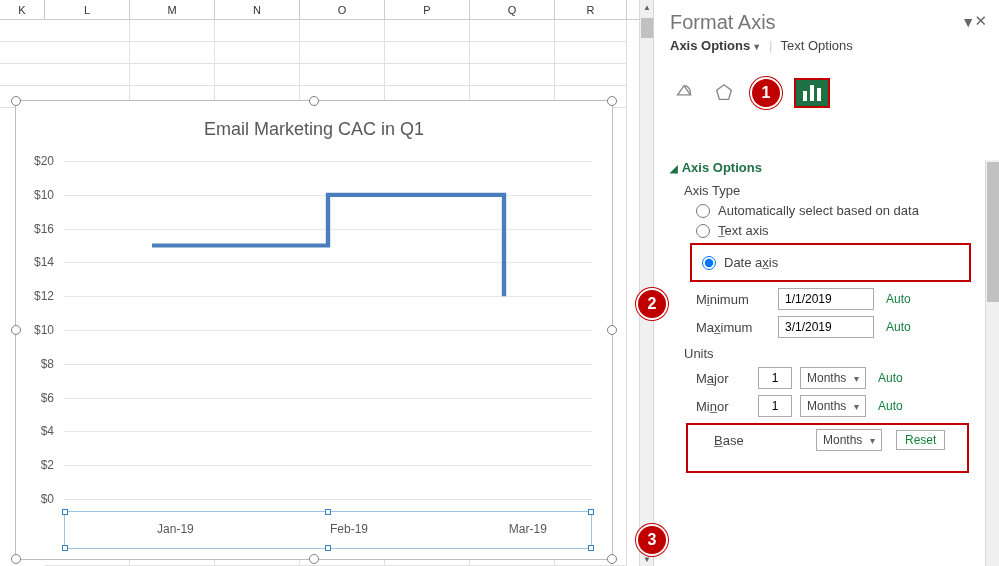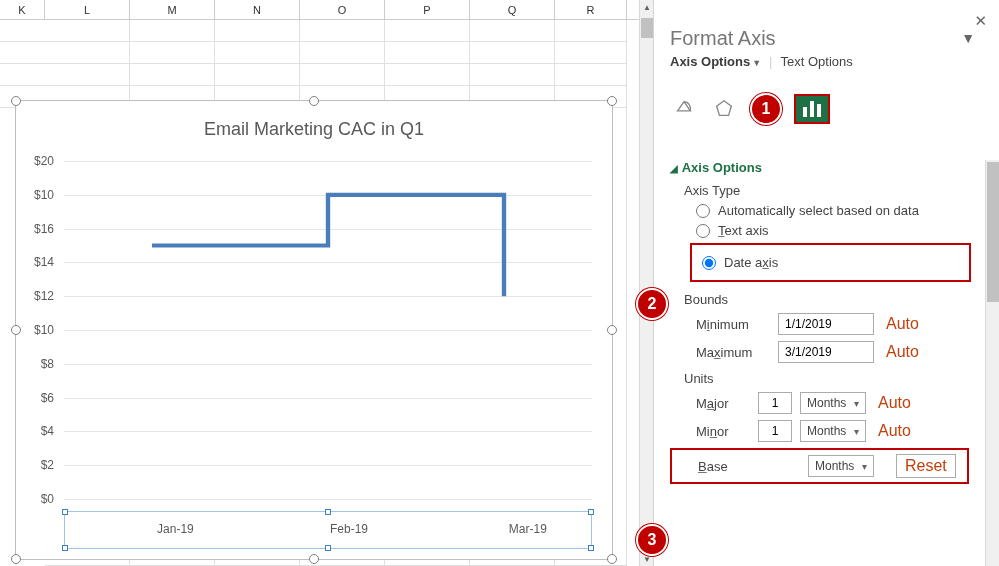--- a/index.html
+++ b/index.html
@@ -39,21 +39,21 @@
   .y-label { position: absolute; right: 6px; font-size: 12px; color: #595959; transform: translateY(-50%); }
   .gridline { position: absolute; left: 0; right: 0; height: 1px; background: #e6e6e6; }
 
   .x-axis-box { position: absolute; left: 48px; right: 20px; bottom: 10px; height: 38px; border: 1px solid #a0c4e4; }
   .x-ah { position:absolute; width:6px; height:6px; border:1px solid #3a80c0; background:#fff; }
   .xa-tl{top:-3px;left:-3px;} .xa-tm{top:-3px;left:calc(50% - 3px);} .xa-tr{top:-3px;right:-3px;}
   .xa-bl{bottom:-3px;left:-3px;} .xa-bm{bottom:-3px;left:calc(50% - 3px);} .xa-br{bottom:-3px;right:-3px;}
   .x-label { position: absolute; top: 10px; font-size: 12px; color: #595959; transform: translateX(-50%); }
 
   .pane { width: 345px; background: #fff; position: relative; border-left: none; }
-  .pane-head { display: flex; align-items: center; padding: 26px 16px 4px 16px; }
+  .pane-head { display: flex; align-items: center; padding: 10px 16px 4px 16px; }
   .pane-title { font-size: 20px; color: #767676; flex: 1; font-weight: 400; }
   .pane-close, .pane-dd { font-size: 14px; color: #666; padding: 4px 8px; cursor: pointer; }
   .close-x { position:absolute; right:12px; top:12px; font-size:15px; color:#666; }
 
   .tabrow { display: flex; gap: 8px; padding: 0 16px 4px 16px; align-items: center; font-size: 13px; }
   .tab-active { font-weight: 700; color: #3b3b3b; }
   .tab-sm-dd { font-size: 9px; color: #666; margin-left: 2px; }
   .tab-inactive { color: #444; }
 
   .iconrow { display: flex; gap: 12px; align-items: center; padding: 20px 16px 14px 16px; }
@@ -74,24 +74,24 @@
   .radio-row input[type=radio]{ width:14px; height:14px; }
   .redframe { border: 2px solid #c00000; padding: 5px 4px; margin-left: 20px; margin-right: -2px; }
 
   .bounds-row, .units-row { display:flex; align-items:center; margin:6px 0 6px 26px; gap:8px; }
   .bounds-row .lbl, .units-row .lbl { width: 74px; color:#444; }
   .units-row .lbl { width: 54px; }
   .txtbox { border:1px solid #ababab; height:22px; padding:0 6px; font-size:12px; width:96px; background:#fff;}
   .nbox { border:1px solid #ababab; height:22px; width:34px; text-align:center; font-size:12px; }
   .ddbox { border:1px solid #ababab; height:22px; padding:0 18px 0 6px; font-size:12px; min-width:66px; position:relative; background:#fff; display:inline-flex; align-items:center;}
   .ddbox::after{ content:"▾"; position:absolute; right:6px; color:#666; font-size:10px;}
-  .auto-txt, .reset-btn { font-size:16px; color:#c2410c; margin-left:4px;}
+  .auto-txt, .reset-btn { font-size:12px; color:#15803d; margin-left:4px;}
   .reset-btn { border:1px solid #ababab; padding:2px 8px; background:#fff;}
 
-  .redframe3 { border:2px solid #c00000; padding:4px 6px 4px 26px; display:flex; align-items:center; gap:18px; margin-left: 0; }
+  .redframe3 { border:2px solid #c00000; padding:4px 6px 20px 26px; display:flex; align-items:center; gap:10px; margin-left: 16px; }
   .redframe3 .lbl{ width:54px;}
 
   .u-under { text-decoration: underline; text-decoration-color:#777; }
 </style>
 </head>
 <body>
 
 <div class="sheet-area">
   <div class="col-headers">
     <div class="col-header col-K">K</div>
@@ -233,21 +233,20 @@
       <input type="radio" name="axistype" style="">
       <span><span class="u-under">T</span><span>ext axis</span></span>
     </label>
     <div class="redframe">
       <label class="radio-row" style="margin-left:6px;">
         <input type="radio" name="axistype" checked="" style="">
         <span>Date a<span class="u-under">x</span>is</span>
       </label>
     </div>
 
-    <div class="subhead" style="margin-top:10px">Bounds</div>
     <div class="bounds-row">
       <span class="lbl">M<span class="u-under">i</span>nimum</span>
       <input class="txtbox" value="1/1/2019" style="">
       <span class="auto-txt">Auto</span>
     </div>
     <div class="bounds-row">
       <span class="lbl">Ma<span class="u-under">x</span>imum</span>
       <input class="txtbox" value="3/1/2019" style="">
       <span class="auto-txt">Auto</span>
     </div>

